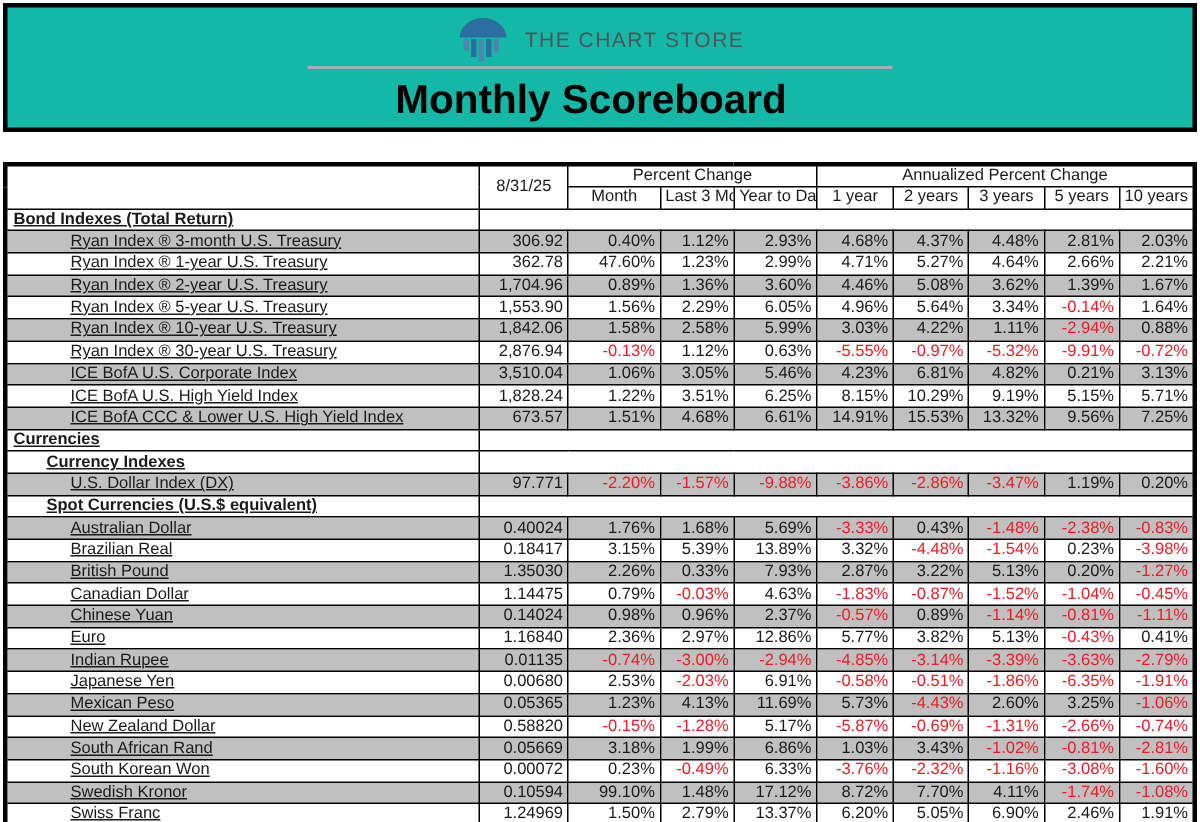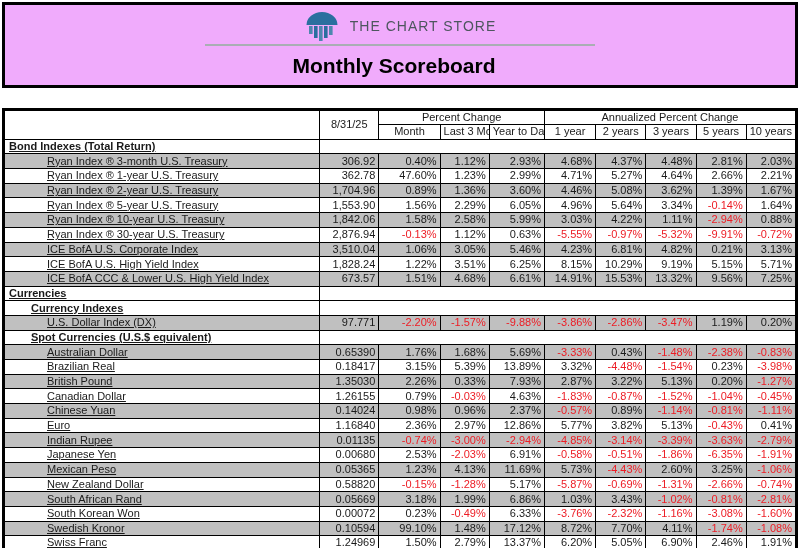--- a/index.html
+++ b/index.html
@@ -14,34 +14,34 @@
     width:800px;height:548px;overflow:hidden;
     font-family:"Liberation Sans","DejaVu Sans",sans-serif;
     color:#1a1a1a;
   }
   .page{width:796px;margin:2px;}
   
   .header-box{
     border:3px solid var(--border);
     height:86px;width:796px;
     text-align:center;
-    background:#f0abfc;
+    background:#14b8a6;
   }
   .logo-row{
     display:flex;align-items:center;justify-content:center;
     gap:10px;margin-top:6px;height:30px;
   }
   .logo-text{
     font-size:14px;letter-spacing:1px;color:#4d565e;
   }
   .logo-divider{
     width:390px;height:2px;background:#a9aeb4;margin:3px auto 0 auto;
   }
   .page-title{
-    margin:4px 12px 0 0;font-size:21px;font-weight:bold;color:#000;
+    margin:4px 12px 0 0;font-size:27px;font-weight:bold;color:#000;
     line-height:32px;
   }
   
   table.grid{
     border-collapse:collapse;table-layout:fixed;
     width:796px;margin-top:20px;
     border:3px solid var(--border);
     font-size:11px;
   }
   table.grid td{
@@ -255,21 +255,21 @@
           <td class="num neg">-3.47%</td>
           <td class="num">1.19%</td>
           <td class="num">0.20%</td>
         </tr>
         <tr>
           <td class="name lvl1 bold">Spot Currencies (U.S.$ equivalent)</td>
           <td colspan="9" class="merged"></td>
         </tr>
         <tr class="shade">
           <td class="name lvl2">Australian Dollar</td>
-          <td class="num">0.65390</td>
+          <td class="num">0.40024</td>
           <td class="num">1.76%</td>
           <td class="num">1.68%</td>
           <td class="num">5.69%</td>
           <td class="num neg">-3.33%</td>
           <td class="num">0.43%</td>
           <td class="num neg">-1.48%</td>
           <td class="num neg">-2.38%</td>
           <td class="num neg">-0.83%</td>
         </tr>
         <tr>
@@ -291,21 +291,21 @@
           <td class="num">0.33%</td>
           <td class="num">7.93%</td>
           <td class="num">2.87%</td>
           <td class="num">3.22%</td>
           <td class="num">5.13%</td>
           <td class="num">0.20%</td>
           <td class="num neg">-1.27%</td>
         </tr>
         <tr>
           <td class="name lvl2">Canadian Dollar</td>
-          <td class="num">1.26155</td>
+          <td class="num">1.14475</td>
           <td class="num">0.79%</td>
           <td class="num neg">-0.03%</td>
           <td class="num">4.63%</td>
           <td class="num neg">-1.83%</td>
           <td class="num neg">-0.87%</td>
           <td class="num neg">-1.52%</td>
           <td class="num neg">-1.04%</td>
           <td class="num neg">-0.45%</td>
         </tr>
         <tr class="shade">

